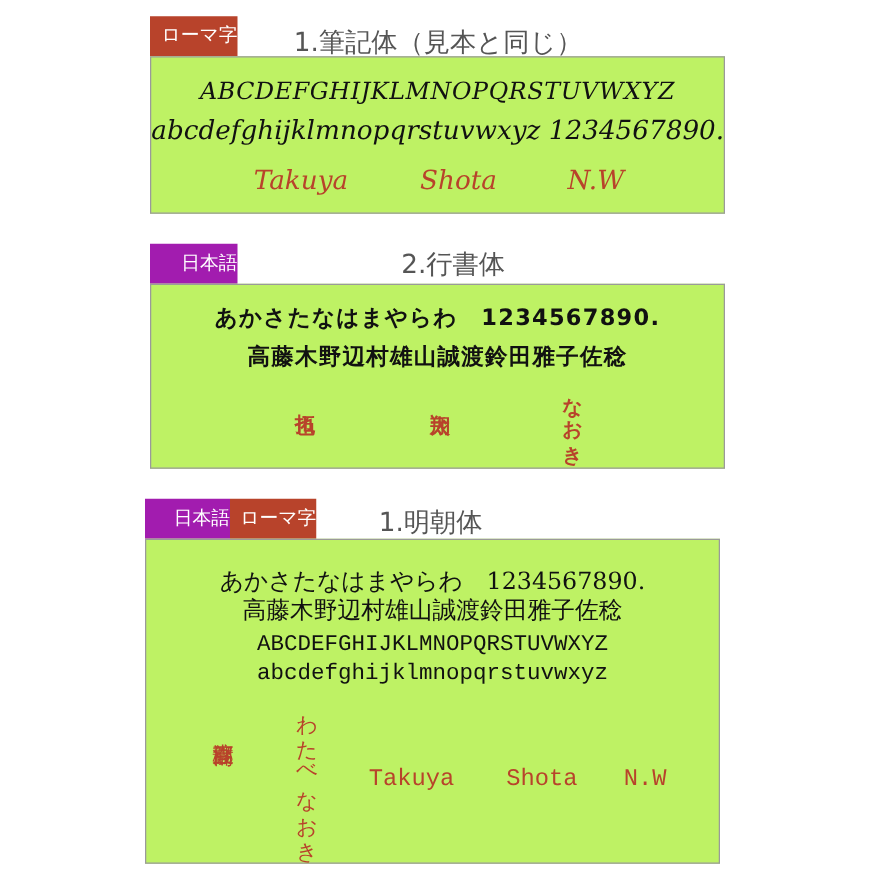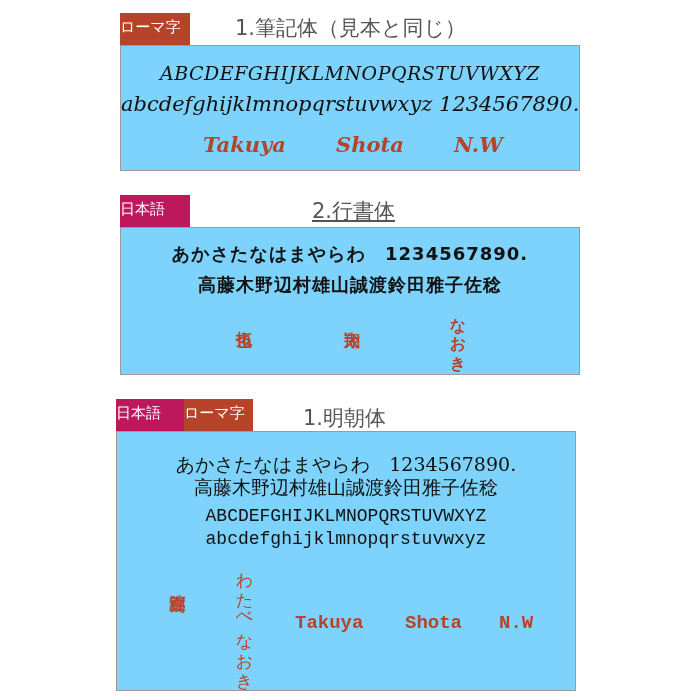--- a/index.html
+++ b/index.html
@@ -1,47 +1,47 @@
 <!DOCTYPE html>
 <html><head>
 <meta charset="utf-8">
 <style>
   html, body { margin:0; padding:0; }
   body { width:700px; height:700px; background:#ffffff; position:relative; overflow:hidden;
          font-family:"DejaVu Sans", sans-serif; color:#111; }
   .badge { position:absolute; height:32px; line-height:32px; color:#fff; font-size:15px;
-           text-align:left; font-family:Liberation Mono, monospace; }
+           text-align:right; font-family:Liberation Sans, sans-serif; }
   .badge.roma { background:#b8432b; }
-  .badge.jp { background:#be185d; }
+  .badge.jp { background:#a21caf; }
   .title { position:absolute; font-size:21px; color:#555; font-family:"DejaVu Sans", sans-serif; white-space:nowrap; }
-  .box { position:absolute; border:1.5px solid #9a9a9a; background:#7dd3fc; box-sizing:border-box; }
+  .box { position:absolute; border:1.5px solid #9a9a9a; background:#bef264; box-sizing:border-box; }
   .line { position:absolute; left:0; right:0; text-align:center; white-space:nowrap; }
   .script { font-family:"DejaVu Serif", serif; font-style:italic; }
   .brush { font-family:"DejaVu Sans", sans-serif; font-weight:bold; }
   .mincho { font-family:"DejaVu Serif", serif; }
   .mono { font-family:"Liberation Mono", monospace; }
   .red { color:#b8432b; }
   .vert { position:absolute; writing-mode:vertical-rl; text-orientation:upright; letter-spacing:1px; }
-  .name { position:absolute; white-space:nowrap;font-weight:bold; }
+  .name { position:absolute; white-space:nowrap; }
 </style>
 </head>
 <body>
 
 <div class="badge roma" style="left:120px;top:13px;width:70px;">ローマ字</div>
-<div class="title" style="left:235px;top:14px;">1.筆記体（見本と同じ）</div>
+<div class="title" style="left:235px;top:20px;">1.筆記体（見本と同じ）</div>
 <div class="box" style="left:120px;top:45px;width:460px;height:126px;">
   <div class="line script" style="top:16px;font-size:19px;letter-spacing:0.5px;">ABCDEFGHIJKLMNOPQRSTUVWXYZ</div>
   <div class="line script" style="top:46px;font-size:21px;">abcdefghijklmnopqrstuvwxyz 1234567890.</div>
   <div class="name script red" style="left:82px;top:86px;font-size:21px;">Takuya</div>
   <div class="name script red" style="left:215px;top:86px;font-size:21px;">Shota</div>
   <div class="name script red" style="left:333px;top:86px;font-size:21px;">N.W</div>
 </div>
 
 <div class="badge jp" style="left:120px;top:195px;width:70px;">日本語</div>
-<div class="title" style="left:312px;top:197px;text-decoration:underline;">2.行書体</div>
+<div class="title" style="left:321px;top:197px;">2.行書体</div>
 <div class="box" style="left:120px;top:227px;width:460px;height:148px;">
   <div class="line brush" style="top:14px;font-size:18px;letter-spacing:1px;">あかさたなはまやらわ　1234567890.</div>
   <div class="line brush" style="top:45px;font-size:18px;letter-spacing:1px;">高藤木野辺村雄山誠渡鈴田雅子佐稔</div>
   <div class="vert brush red" style="left:112px;top:90px;font-size:16px;">拓也</div>
   <div class="vert brush red" style="left:220px;top:90px;font-size:16px;">翔太</div>
   <div class="vert brush red" style="left:326px;top:78px;font-size:16px;">なおき</div>
 </div>
 
 <div class="badge jp" style="left:116px;top:399px;width:68px;">日本語</div>
 <div class="badge roma" style="left:184px;top:399px;width:69px;">ローマ字</div>

